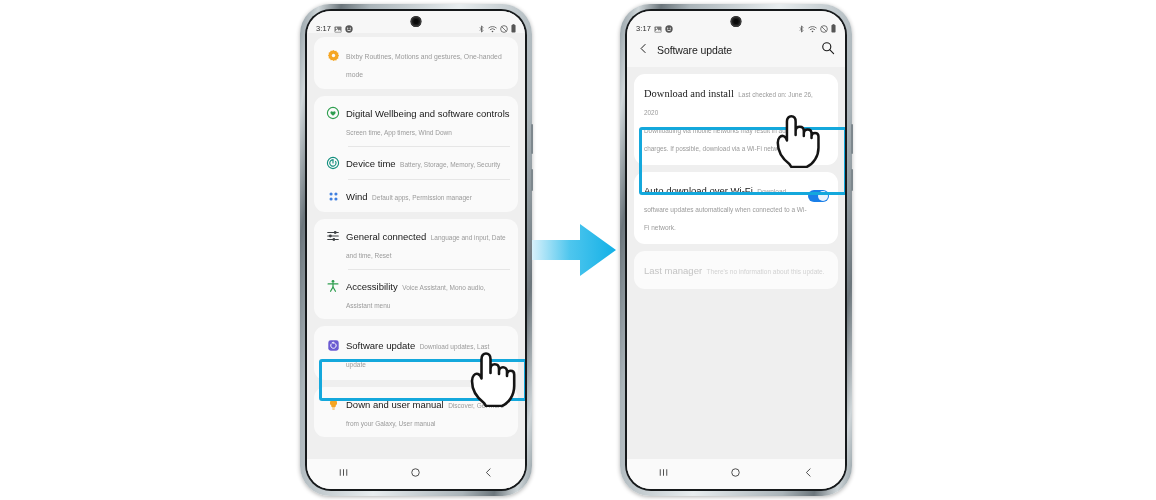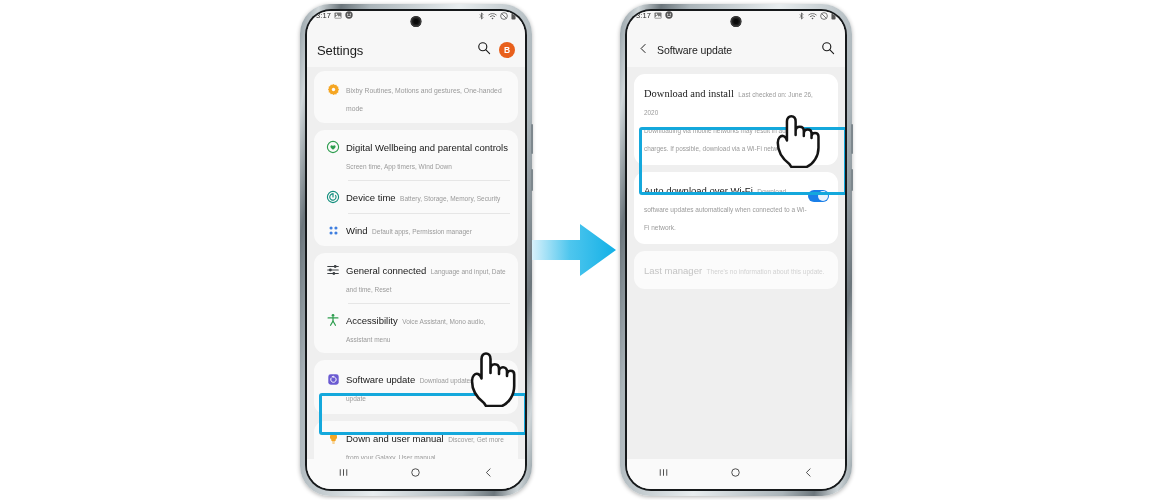--- a/index.html
+++ b/index.html
@@ -30,21 +30,21 @@
   }
   #phone-left{left:300px;}
   #phone-right{left:620px;}
 
   
   .side-btn{position:absolute;right:-1px;width:2px;border-radius:2px;background:#7d878d;}
 
   
   .statusbar{
     height:22px;flex:0 0 22px;position:relative;background:#f7f7f7;
-    display:flex;align-items:flex-start;padding:0 9px;
+    display:flex;align-items:flex-end;padding:0 9px;
   }
   .sb-time{font-size:7.5px;color:#2b2b2b;letter-spacing:.1px;}
   .sb-left-icons{display:flex;align-items:center;gap:2.5px;margin-left:3px;}
   .sb-right{margin-left:auto;display:flex;align-items:center;gap:3px;}
   .camera{
     position:absolute;left:50%;top:5px;transform:translateX(-50%);
     width:11px;height:11px;border-radius:50%;background:#1b1b1b;
     box-shadow:inset 0 0 0 1.5px #3a3a3a;
   }
   .camera::after{content:"";position:absolute;left:3px;top:3px;width:5px;height:5px;border-radius:50%;background:#0a0a0a;}
@@ -142,31 +142,20 @@
               <circle cx="5" cy="5" r="4.2" stroke="#555" stroke-width="1" fill="none"></circle>
               <line x1="2.2" y1="2.2" x2="7.8" y2="7.8" stroke="#555" stroke-width="1"></line>
             </svg>
             <svg width="5" height="9" viewBox="0 0 6 11">
               <rect x="2" y="0" width="2" height="1" fill="#555"></rect>
               <rect x="0.5" y="1" width="5" height="9.4" rx="1" fill="#555"></rect>
             </svg>
           </span>
         </div>
 
-        <div class="appbar">
-          <span class="appbar-title">Settings</span>
-          <span class="appbar-spacer"></span>
-          <span>
-            <svg width="14" height="14" viewBox="0 0 16 16">
-              <circle cx="6.6" cy="6.6" r="4.6" stroke="#1b1b1b" stroke-width="1.3" fill="none"></circle>
-              <line x1="10.2" y1="10.2" x2="14.4" y2="14.4" stroke="#1b1b1b" stroke-width="1.3" stroke-linecap="round"></line>
-            </svg>
-          </span>
-          <span class="avatar">B</span>
-        </div>
 
         <div class="body">
 
           <div class="card first">
             <div class="row" style="padding-top:8px;padding-bottom:8px;">
               <span class="row-icon">
                 <svg width="13" height="13" viewBox="0 0 16 16">
                   <path d="M8 1.3 l1.6 1.1 1.9-.3.7 1.8 1.8.7-.3 1.9 1.1 1.6-1.1 1.6.3 1.9-1.8.7-.7 1.8-1.9-.3L8 14.7l-1.6-1.1-1.9.3-.7-1.8-1.8-.7.3-1.9L1.2 8l1.1-1.6-.3-1.9 1.8-.7.7-1.8 1.9.3z" fill="#f5a623"></path>
                   <circle cx="8" cy="8" r="2.1" fill="#fafafa"></circle>
                 </svg>
@@ -179,21 +168,21 @@
 
           <div class="card">
             <div class="row">
               <span class="row-icon">
                 <svg width="14" height="14" viewBox="0 0 16 16">
                   <circle cx="8" cy="8" r="6.4" stroke="#2e9e4f" stroke-width="1.3" fill="none"></circle>
                   <path d="M8 11.2 C5.2 9.2 4.6 7.8 5.3 6.6 C5.9 5.6 7.2 5.7 8 6.8 C8.8 5.7 10.1 5.6 10.7 6.6 C11.4 7.8 10.8 9.2 8 11.2 Z" fill="#2e9e4f"></path>
                 </svg>
               </span>
               <span class="row-text">
-                <span class="row-title">Digital Wellbeing and parental controls</span>
+                <span class="row-title">Digital Wellbeing and software controls</span>
                 <span class="row-sub">Screen time, App timers, Wind Down</span>
               </span>
             </div>
             <div class="row">
               <span class="row-icon">
                 <svg width="14" height="14" viewBox="0 0 16 16">
                   <circle cx="8" cy="8" r="6.4" stroke="#138f7e" stroke-width="1.3" fill="none"></circle>
                   <path d="M8 4.4 A3.6 3.6 0 1 0 11 6.2" stroke="#138f7e" stroke-width="1.3" fill="none" stroke-linecap="round"></path>
                   <line x1="8" y1="4.4" x2="8" y2="8" stroke="#138f7e" stroke-width="1.3" stroke-linecap="round"></line>
                 </svg>

